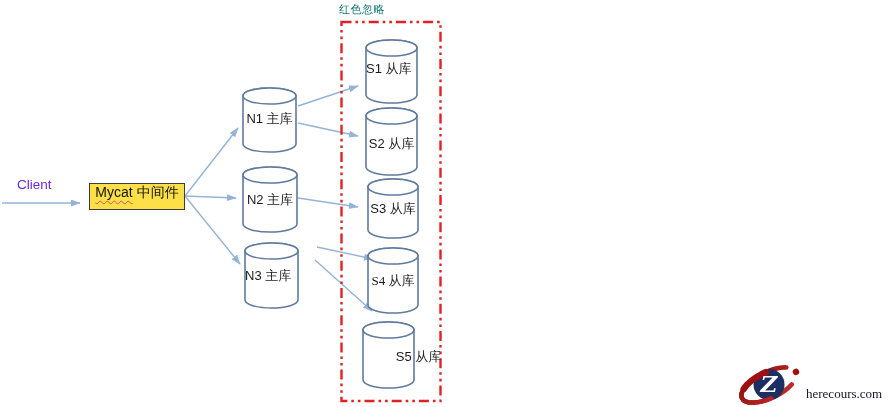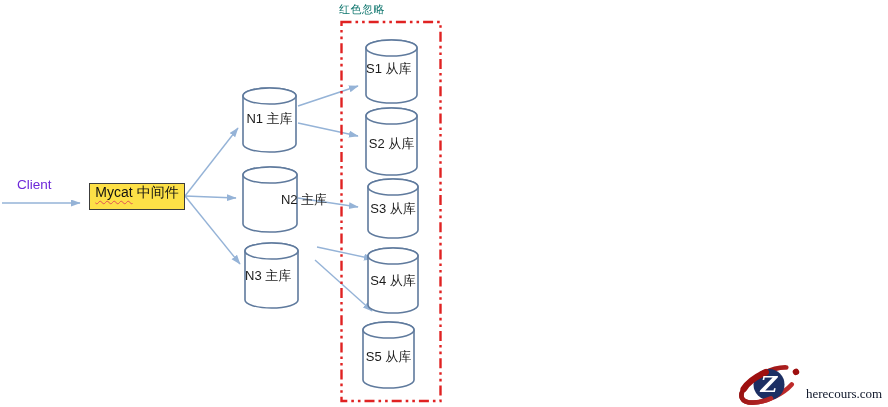--- a/index.html
+++ b/index.html
@@ -23,27 +23,27 @@
     text-decoration-line:underline;text-decoration-style:wavy;
     text-decoration-color:#e05252;text-decoration-thickness:1px;
     text-underline-offset:3px;
   }
   .zh-part{margin-left:4px;}
   .red-zone-lbl{
     position:absolute;left:339px;top:2px;font-size:11px;color:#0f766e;
     letter-spacing:0.5px;z-index:2;white-space:nowrap;
   }
   .n1{left:243px;top:112px;width:53px;}
-  .n2{left:243px;top:193px;width:54px;padding-left:34px;}
+  .n2{left:243px;top:193px;width:54px;}
   .n3{left:245px;top:269px;width:37px;}
   .s1{left:366px;top:62px;width:28px;}
   .s2{left:366px;top:137px;width:51px;text-align:center;}
   .s3{left:368px;top:202px;width:50px;}
-  .s4{left:368px;top:274px;width:50px;}
-  .s5{left:363px;top:350px;width:51px;}
+  .s4{left:368px;top:274px;width:50px;font-family:Liberation Serif, serif;}
+  .s5{left:363px;top:350px;width:51px;padding-left:30px;}
   .logo-name{
     position:absolute;left:797px;top:365px;font-size:18px;font-weight:bold;
     color:#1d3a6e;letter-spacing:0.5px;z-index:2;white-space:nowrap;
   }
   .logo-domain{
     position:absolute;left:806px;top:386px;font-size:13px;font-weight:normal;
     font-family:"Liberation Serif", serif;color:#0f172a;z-index:2;white-space:nowrap;
   }
 </style>
 </head>

